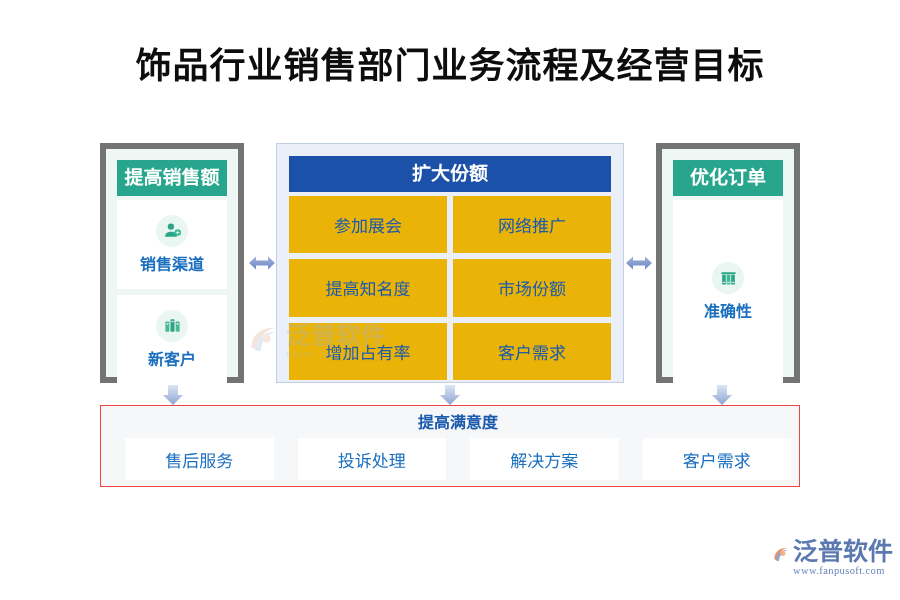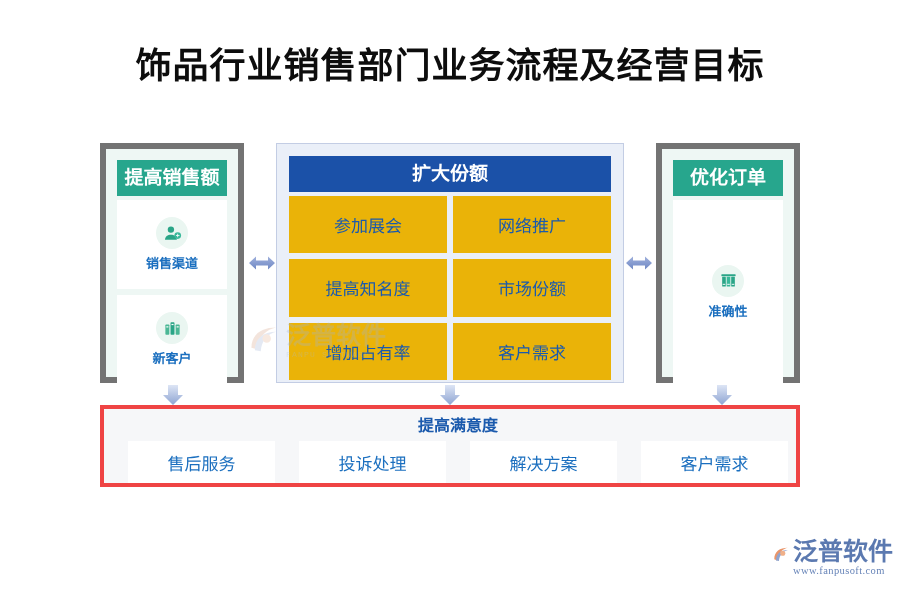--- a/index.html
+++ b/index.html
@@ -94,21 +94,21 @@
   .icon-bubble {
     width: 32px;
     height: 32px;
     border-radius: 50%;
     background: #eaf6f1;
     display: flex;
     align-items: center;
     justify-content: center;
   }
   .cell-label {
-    font-size: 13px;
+    font-size: 16px;
     font-weight: bold;
     color: #1b6fbf;
     white-space: nowrap;
   }
 
   
   .center-col {
     position: absolute;
     left: 176px;
     top: 0;
@@ -169,21 +169,21 @@
   .darrow.d3 { left: 711px; top: 385px; }
 
   
   .bottom-panel {
     position: absolute;
     left: 100px;
     top: 405px;
     width: 700px;
     height: 82px;
     box-sizing: border-box;
-    border: 4px solid #ef4444;
+    border: 1px solid #ef4444;
     background: #f6f7f9;
     padding: 6px 8px 8px 24px;
   }
   .bottom-title {
     height: 22px;
     line-height: 22px;
     text-align: center;
     font-size: 16px;
     font-weight: bold;
     color: #1b5aad;

